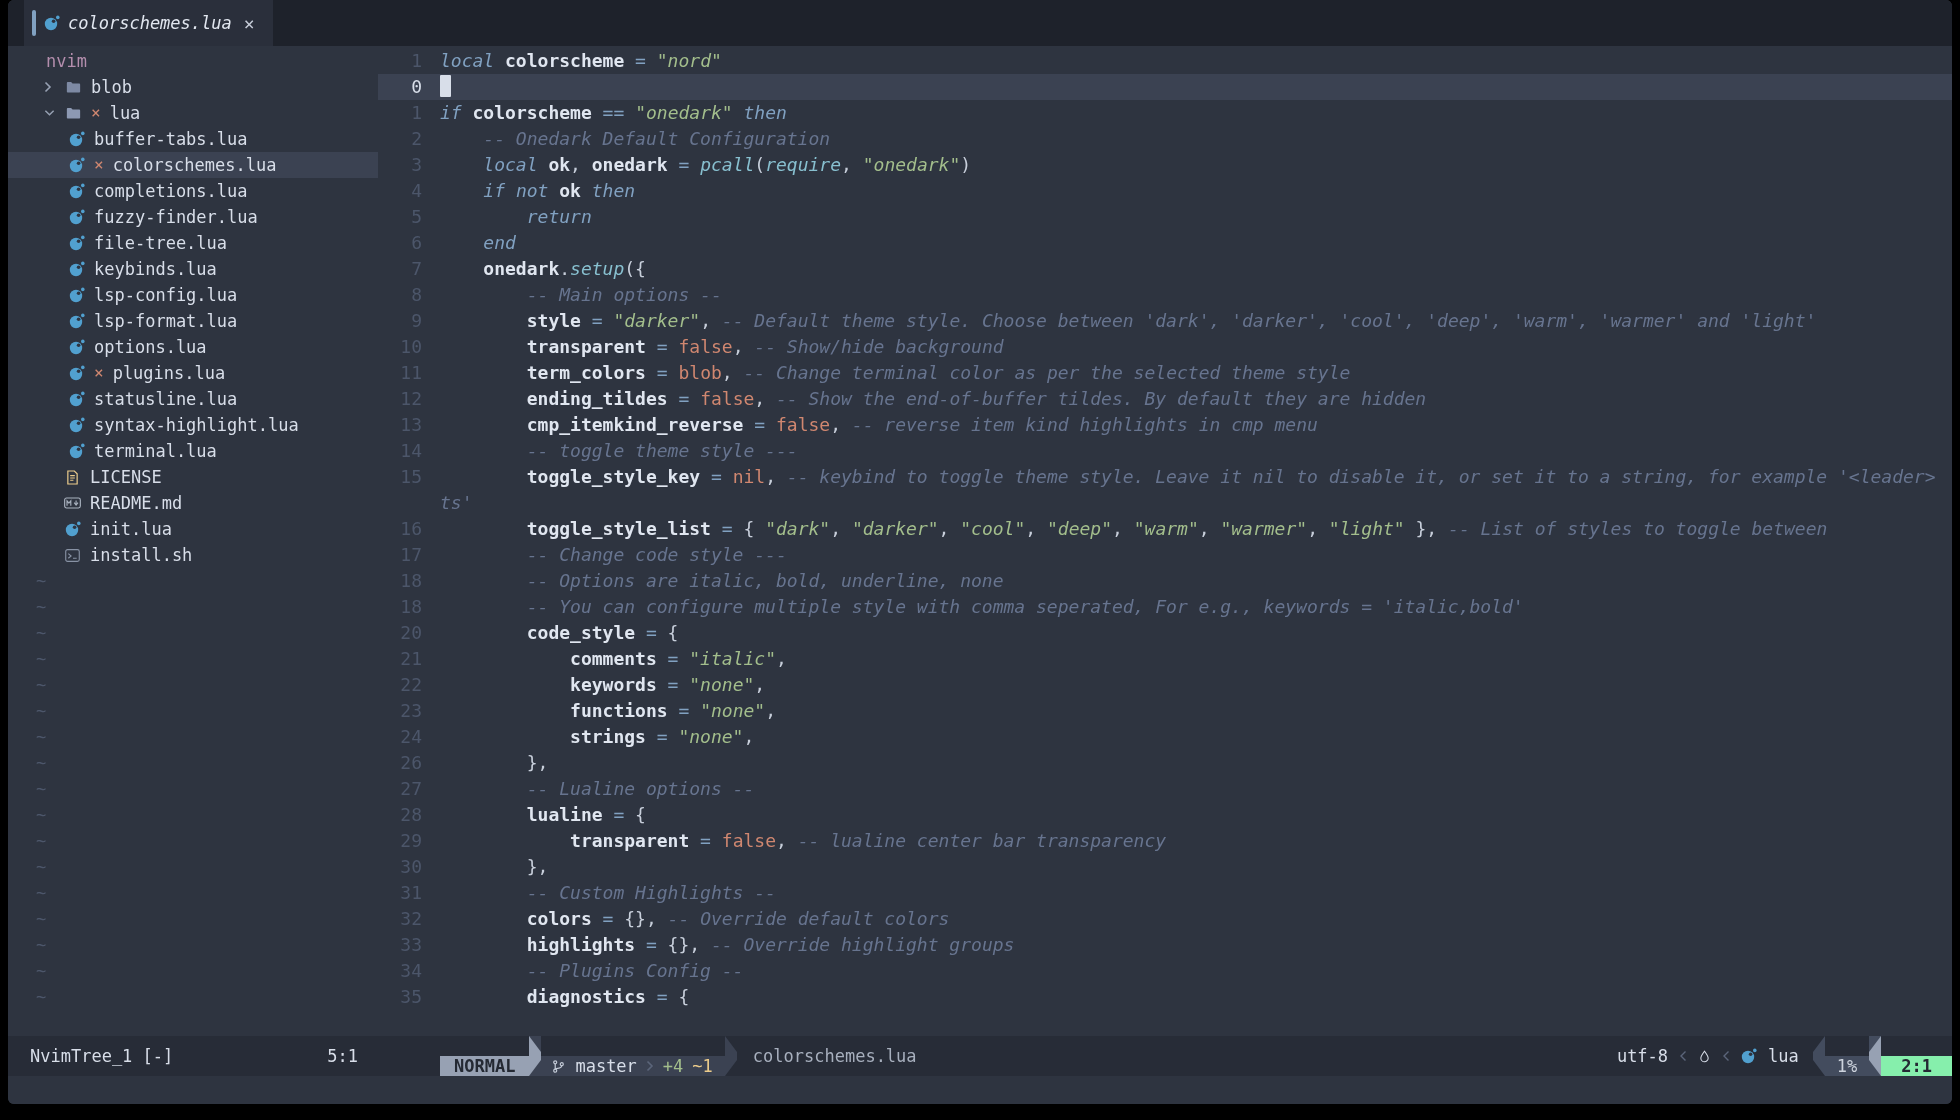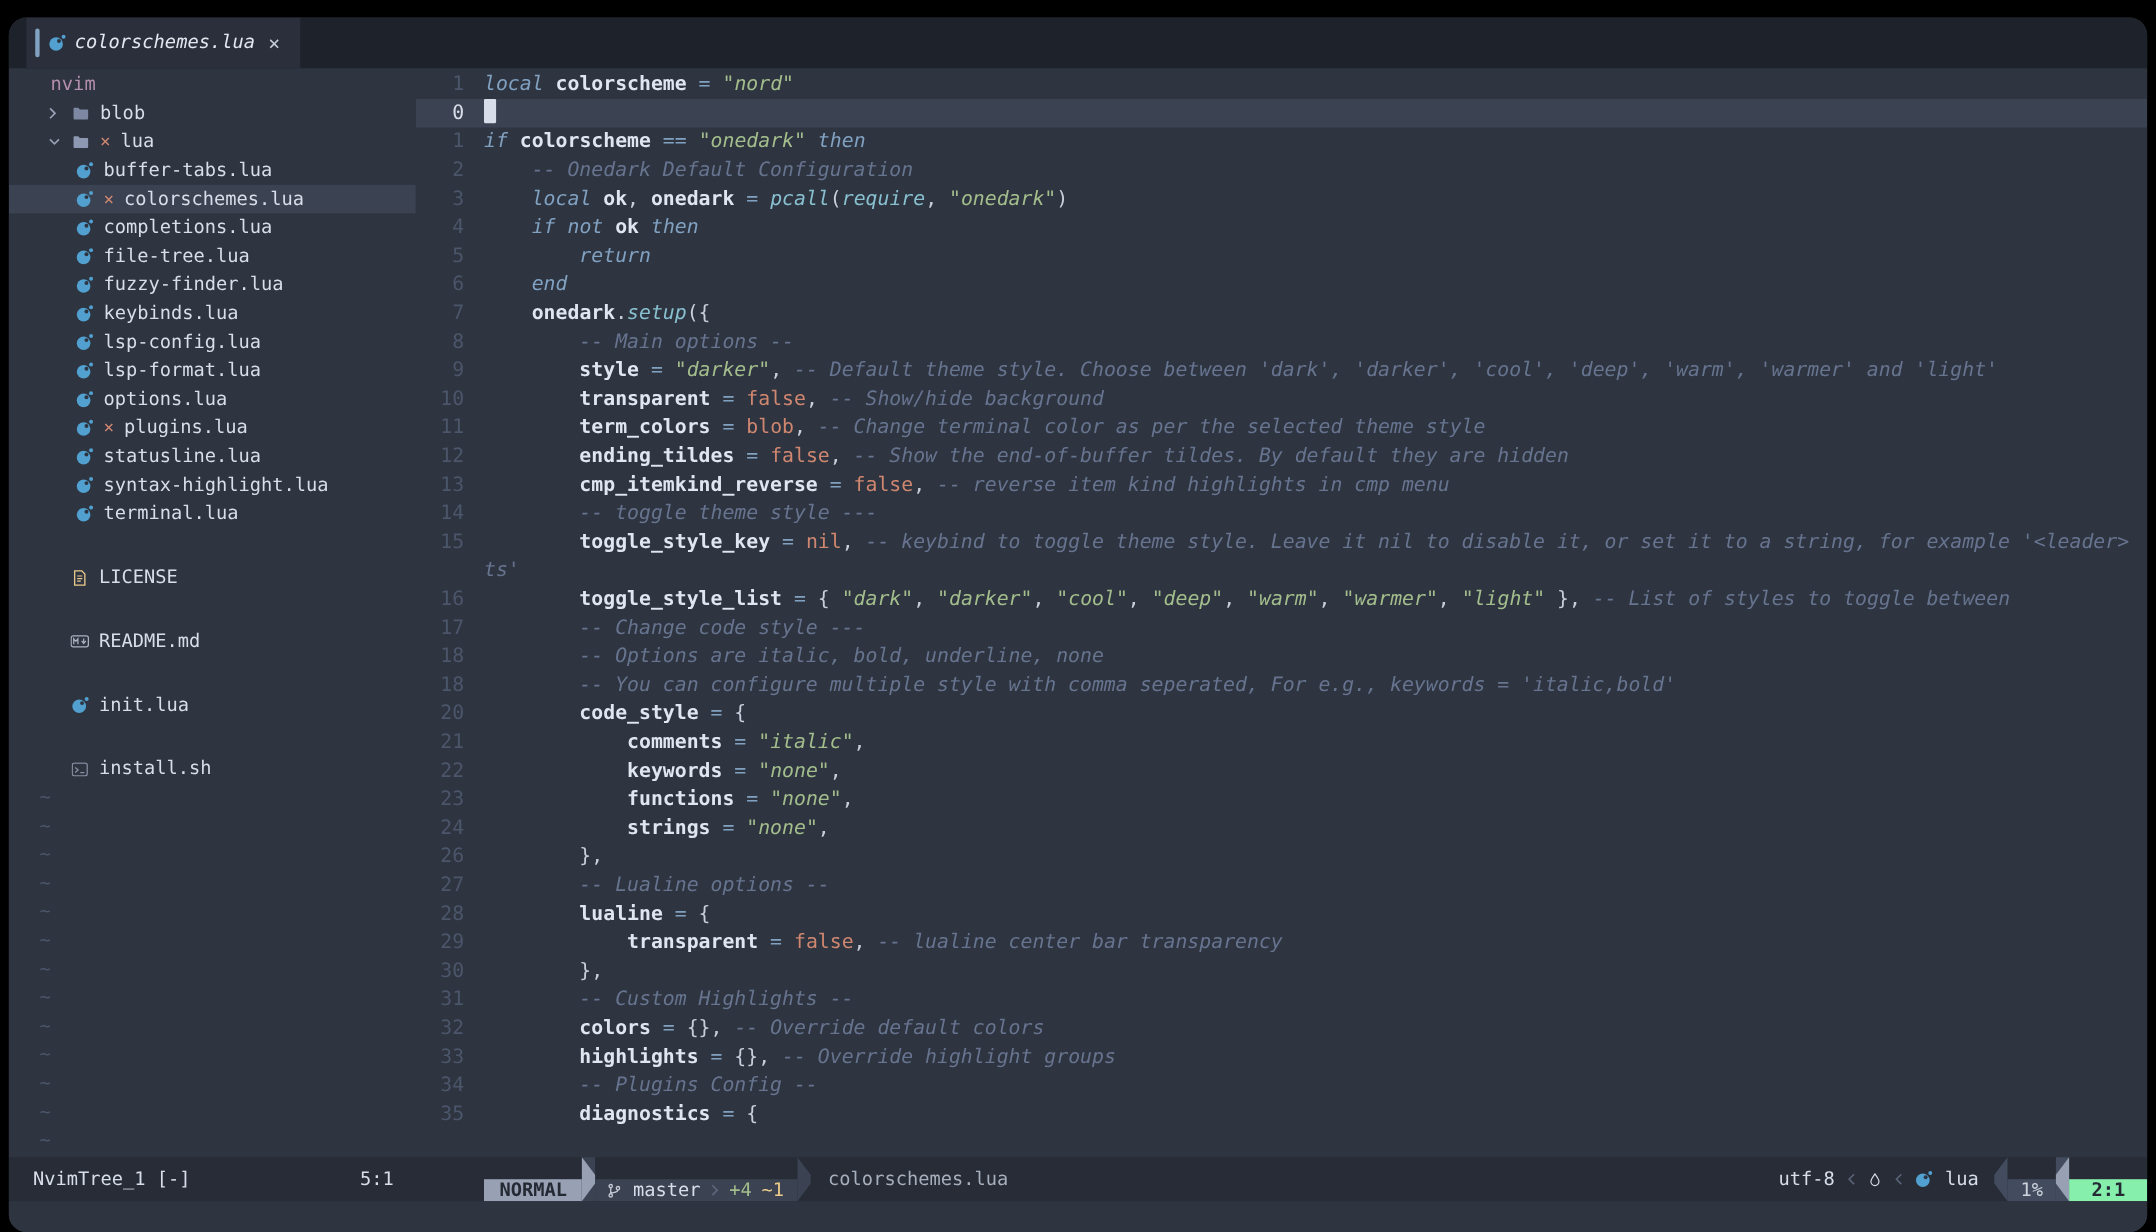--- a/index.html
+++ b/index.html
@@ -1,33 +1,33 @@
 <!DOCTYPE html>
 <html><head>
 <meta charset="utf-8">
 <style>
   html,body { margin:0; padding:0; background:#000; }
   body { width:1960px; height:1120px; position:relative; font-family:"DejaVu Sans Mono", monospace; }
-  .window { position:absolute; left:8px; top:16px; width:1944px; height:1104px; background:#2e3440;
-            border-radius:16px; overflow:hidden; display:flex; flex-direction:column; }
+  .window { position:absolute; left:8px; top:0; width:1944px; height:1104px; background:#2e3440;
+            border-radius:6px; overflow:hidden; display:flex; flex-direction:column; }
 
   
   .tabline { flex:0 0 46px; background:#1e222b; display:flex; align-items:stretch; padding-left:16px; }
   .tab { display:flex; align-items:center; background:#2a2f3b; padding:0 18px 0 8px; }
   .tab-accent { width:4px; height:26px; background:#81a1c1; border-radius:2px; margin-right:8px; }
   .tab-label { font-style:italic; font-size:17px; color:#e2e7f0; margin-left:8px; }
   .tab-close { color:#c6ccd8; font-size:18px; margin-left:12px; cursor:pointer; }
 
   
   .main { flex:1; display:flex; min-height:0; padding-top:2px; }
   .sidebar { flex:0 0 370px; overflow:hidden; font-size:17px; color:#d8dee9; }
   .troot { height:26px; line-height:26px; padding-left:38px; color:#b48ead; }
   .trow { height:26px; line-height:26px; display:flex; align-items:center; white-space:pre; }
   .trow.fold { padding-left:36px; }
-  .trow.lvl1 { padding-left:56px;margin-top:32px; }
+  .trow.lvl1 { padding-left:56px; }
   .trow.lvl2 { padding-left:60px; }
   .trow.sel  { background:#3b4252; }
   .chev  { width:14px; margin-right:7px; color:#97a1b3; display:inline-flex; align-items:center; }
   .ficon { width:17px; margin-right:9px; display:inline-flex; align-items:center; justify-content:center; }
   .badge { color:#d08770; margin-right:9px; font-size:16px; }
   .tilde { height:26px; line-height:26px; padding-left:28px; color:#4c566a; }
 
   
   .editor { flex:1; overflow:hidden; font-size:18px; }
   .crow { display:flex; height:26px; line-height:26px; white-space:pre; }
@@ -115,26 +115,26 @@
               </svg></span><span class="badge">×</span><span>colorschemes.lua</span></div>
           <div class="trow lvl2"><span class="ficon"><svg width="16" height="16" viewBox="0 0 16 16">
                 <circle cx="7" cy="9" r="6.2" fill="#51a0cf"></circle>
                 <circle cx="9.6" cy="6.2" r="1.8" fill="#2e3440"></circle>
                 <circle cx="13.8" cy="2.4" r="1.8" fill="#51a0cf"></circle>
               </svg></span><span>completions.lua</span></div>
           <div class="trow lvl2"><span class="ficon"><svg width="16" height="16" viewBox="0 0 16 16">
                 <circle cx="7" cy="9" r="6.2" fill="#51a0cf"></circle>
                 <circle cx="9.6" cy="6.2" r="1.8" fill="#2e3440"></circle>
                 <circle cx="13.8" cy="2.4" r="1.8" fill="#51a0cf"></circle>
+              </svg></span><span>fuzzy-finder.lua</span></div>
+          <div class="trow lvl2"><span class="ficon"><svg width="16" height="16" viewBox="0 0 16 16">
+                <circle cx="7" cy="9" r="6.2" fill="#51a0cf"></circle>
+                <circle cx="9.6" cy="6.2" r="1.8" fill="#2e3440"></circle>
+                <circle cx="13.8" cy="2.4" r="1.8" fill="#51a0cf"></circle>
               </svg></span><span>file-tree.lua</span></div>
-          <div class="trow lvl2"><span class="ficon"><svg width="16" height="16" viewBox="0 0 16 16">
-                <circle cx="7" cy="9" r="6.2" fill="#51a0cf"></circle>
-                <circle cx="9.6" cy="6.2" r="1.8" fill="#2e3440"></circle>
-                <circle cx="13.8" cy="2.4" r="1.8" fill="#51a0cf"></circle>
-              </svg></span><span>fuzzy-finder.lua</span></div>
           <div class="trow lvl2"><span class="ficon"><svg width="16" height="16" viewBox="0 0 16 16">
                 <circle cx="7" cy="9" r="6.2" fill="#51a0cf"></circle>
                 <circle cx="9.6" cy="6.2" r="1.8" fill="#2e3440"></circle>
                 <circle cx="13.8" cy="2.4" r="1.8" fill="#51a0cf"></circle>
               </svg></span><span>keybinds.lua</span></div>
           <div class="trow lvl2"><span class="ficon"><svg width="16" height="16" viewBox="0 0 16 16">
                 <circle cx="7" cy="9" r="6.2" fill="#51a0cf"></circle>
                 <circle cx="9.6" cy="6.2" r="1.8" fill="#2e3440"></circle>
                 <circle cx="13.8" cy="2.4" r="1.8" fill="#51a0cf"></circle>
               </svg></span><span>lsp-config.lua</span></div>

